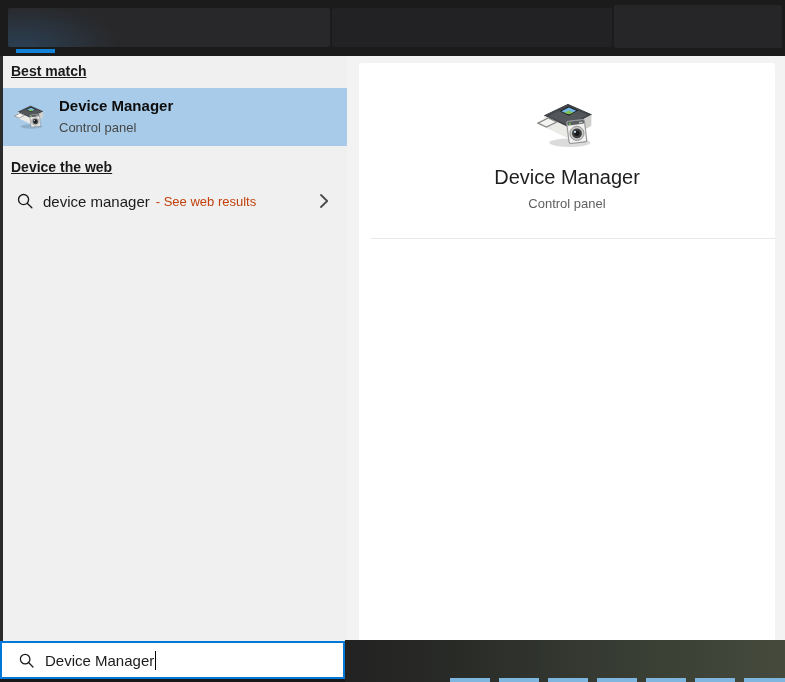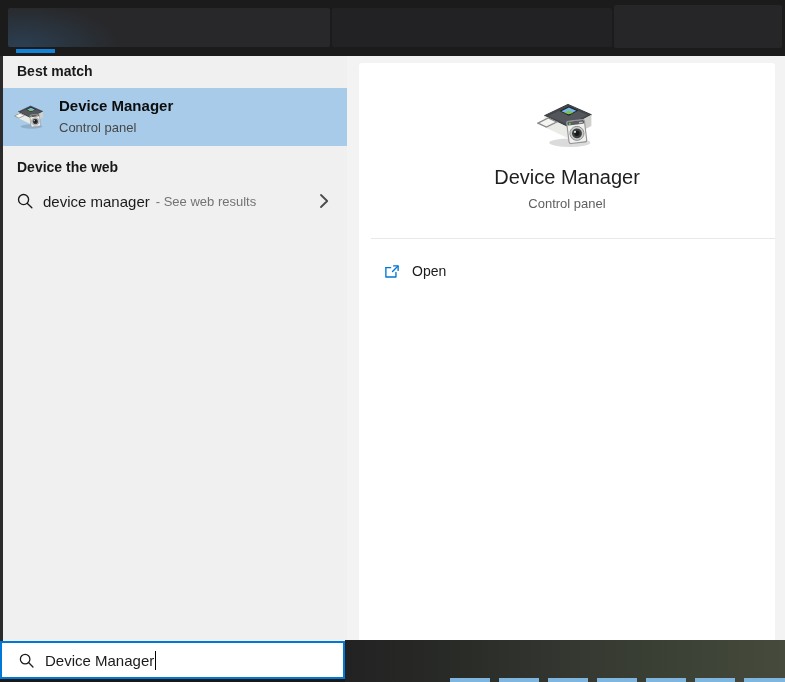--- a/index.html
+++ b/index.html
@@ -14,32 +14,32 @@
   .topbar-panel.left{
     left:8px;top:8px;width:322px;height:39px;
     background:radial-gradient(160px 70px at 4% 100%, rgba(47,86,122,.50), rgba(47,86,122,0) 62%),#28282a;
   }
   .topbar-panel.mid{left:332px;top:8px;width:280px;height:39px;background:#222224;}
   .topbar-panel.right{left:614px;top:5px;width:168px;height:43px;background:#262628;}
   .tab-indicator{position:absolute;left:16px;top:49px;width:39px;height:4px;background:#1283d8;}
   
   .left-panel{position:absolute;left:0;top:56px;width:347px;height:585px;background:#f0f0f0;}
   .left-edge{position:absolute;left:0;top:0;width:3px;height:585px;background:#2b2b2b;}
-  .section-header{position:absolute;left:17px;font-size:14px;font-weight:700;color:#191919;}
+  .section-header{position:absolute;left:11px;font-size:14px;font-weight:700;color:#191919;text-decoration:underline;}
   .section-header.h1{top:7px;}
   .section-header.h2{top:103px;}
   .best-match-item{position:absolute;left:3px;top:32px;width:344px;height:58px;background:#a7cbe8;cursor:pointer;}
   .bm-icon{position:absolute;left:11px;top:13px;width:32px;height:32px;}
   .bm-title{position:absolute;left:56px;top:9px;font-size:15px;font-weight:700;color:#0d0d0d;}
   .bm-sub{position:absolute;left:56px;top:32px;font-size:13px;color:#474747;}
   .web-item{position:absolute;left:3px;top:124px;width:344px;height:42px;cursor:pointer;}
   .web-item .mag{position:absolute;left:13px;top:12px;width:18px;height:18px;}
   .web-text{position:absolute;left:40px;top:0;height:42px;display:flex;align-items:center;white-space:nowrap;}
   .web-query{font-size:15px;color:#1b1b1b;}
-  .web-suffix{font-size:13px;color:#737373;margin-left:6px;}
+  .web-suffix{font-size:13px;color:#c2410c;margin-left:6px;}
   .chev{position:absolute;right:13px;top:11px;width:20px;height:20px;}
   
   .right-backdrop{position:absolute;left:347px;top:56px;width:438px;height:584px;background:#f3f3f3;}
   .card{position:absolute;left:359px;top:63px;width:416px;height:577px;background:#ffffff;border-radius:3px 3px 0 0;}
   .card-icon{position:absolute;left:178px;top:32px;width:60px;height:60px;}
   .card-title{position:absolute;left:0;top:103px;width:416px;text-align:center;font-size:20px;color:#1f1f1f;}
   .card-sub{position:absolute;left:0;top:133px;width:416px;text-align:center;font-size:13px;color:#5f5f5f;}
   .divider{position:absolute;left:12px;top:175px;width:404px;height:1px;background:#e8e8e8;}
   .action-row{position:absolute;left:0;top:190px;width:416px;height:40px;cursor:pointer;}
   .open-icon{position:absolute;left:24px;top:10px;width:18px;height:18px;}
@@ -156,31 +156,20 @@
           <circle cx="42.5" cy="41" r="2.8" fill="#17181a"></circle>
           <circle cx="40.6" cy="39.2" r="1.2" fill="#cfe3ef"></circle>
           <circle cx="36.2" cy="30" r="1.1" fill="#6fc24b"></circle>
           <rect x="46" y="29.2" width="4" height="1.6" fill="#bdbdba"></rect>
         </g>
       </svg>
     </span>
     <div class="card-title">Device Manager</div>
     <div class="card-sub">Control panel</div>
     <div class="divider"></div>
-    <div class="action-row">
-      <span class="open-icon">
-        <svg viewBox="0 0 20 20" fill="none" stroke="#0077d4" stroke-width="1.5" stroke-linecap="round" stroke-linejoin="round">
-          <path d="M3.2 5.2 H8.5"></path>
-          <path d="M3.2 5.2 V15.6 H14.4 V10.5"></path>
-          <path d="M11.8 3.2 H16.8 V8.2"></path>
-          <path d="M16.4 3.6 L10.6 9.4"></path>
-        </svg>
-      </span>
-      <span class="action-label">Open</span>
-    </div>
   </div>
 
   <div class="search-bar">
     <span class="mag">
       <svg viewBox="0 0 20 20" fill="none" stroke="#1b1b1b" stroke-width="1.5" stroke-linecap="round">
         <circle cx="8.4" cy="8.4" r="5.6"></circle>
         <line x1="12.7" y1="12.7" x2="17.6" y2="17.6"></line>
       </svg>
     </span>
     <span class="search-value">Device Manager</span>

